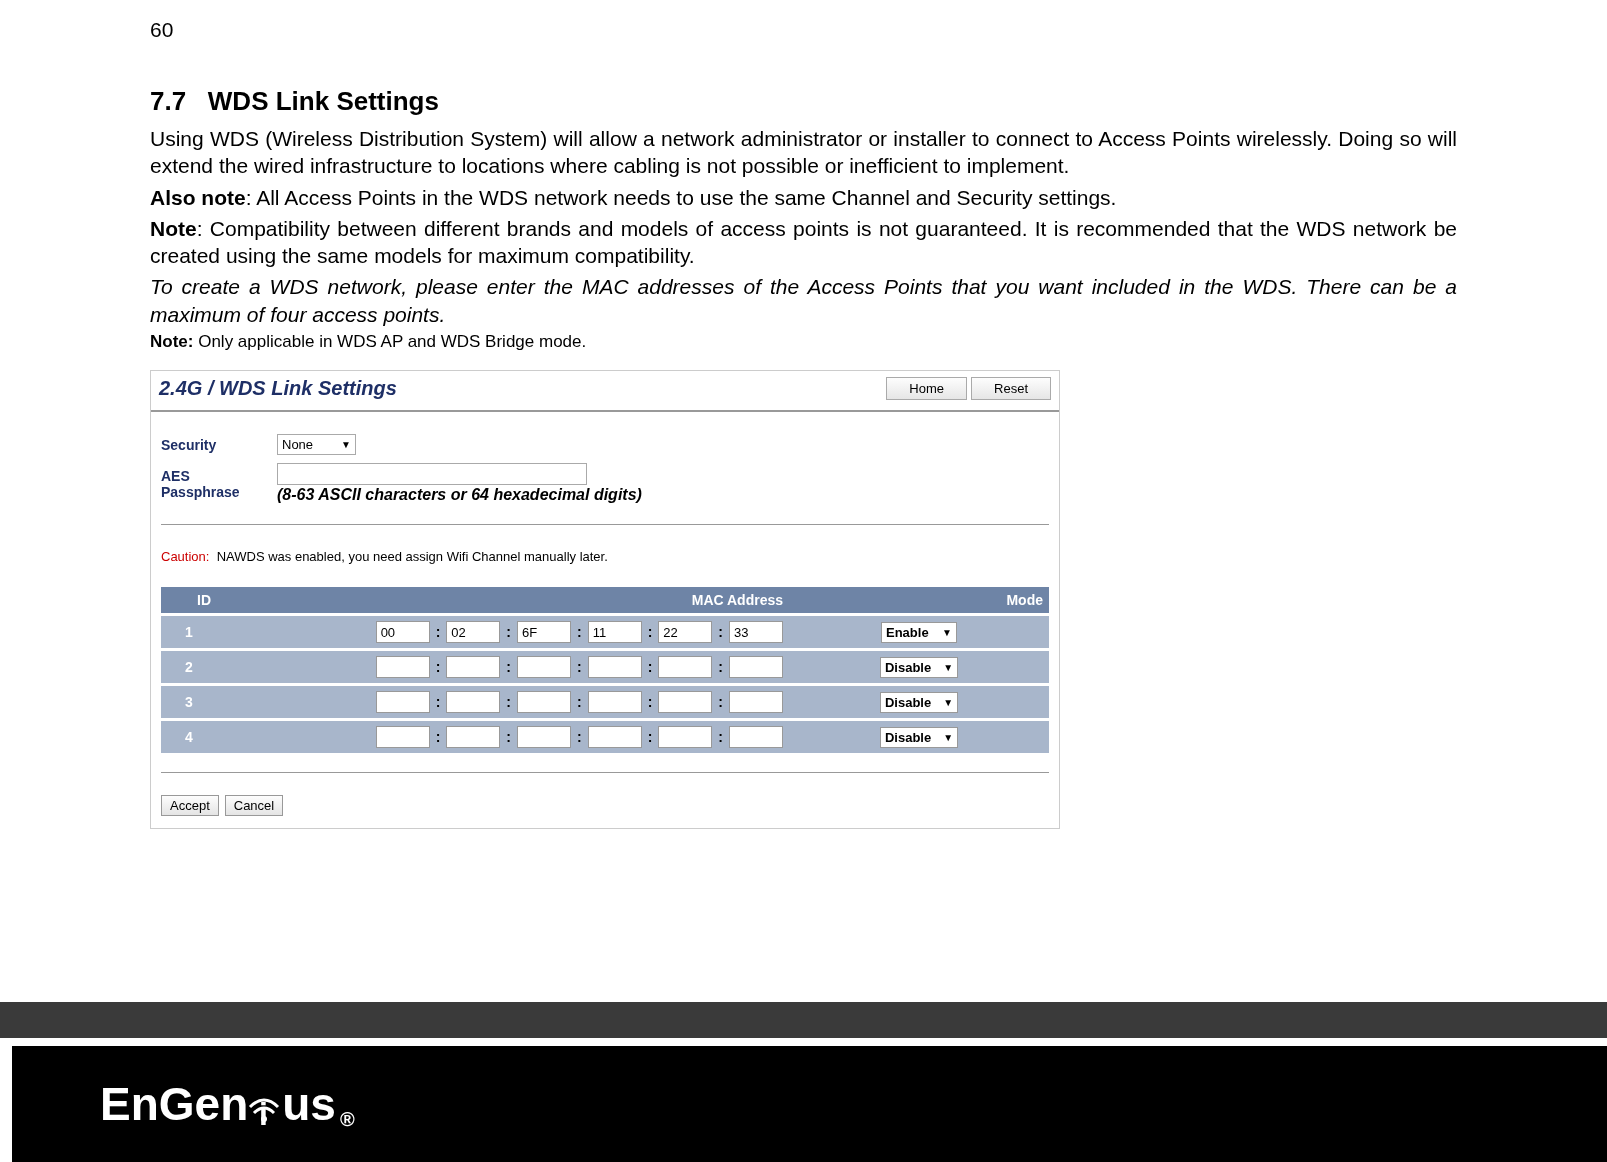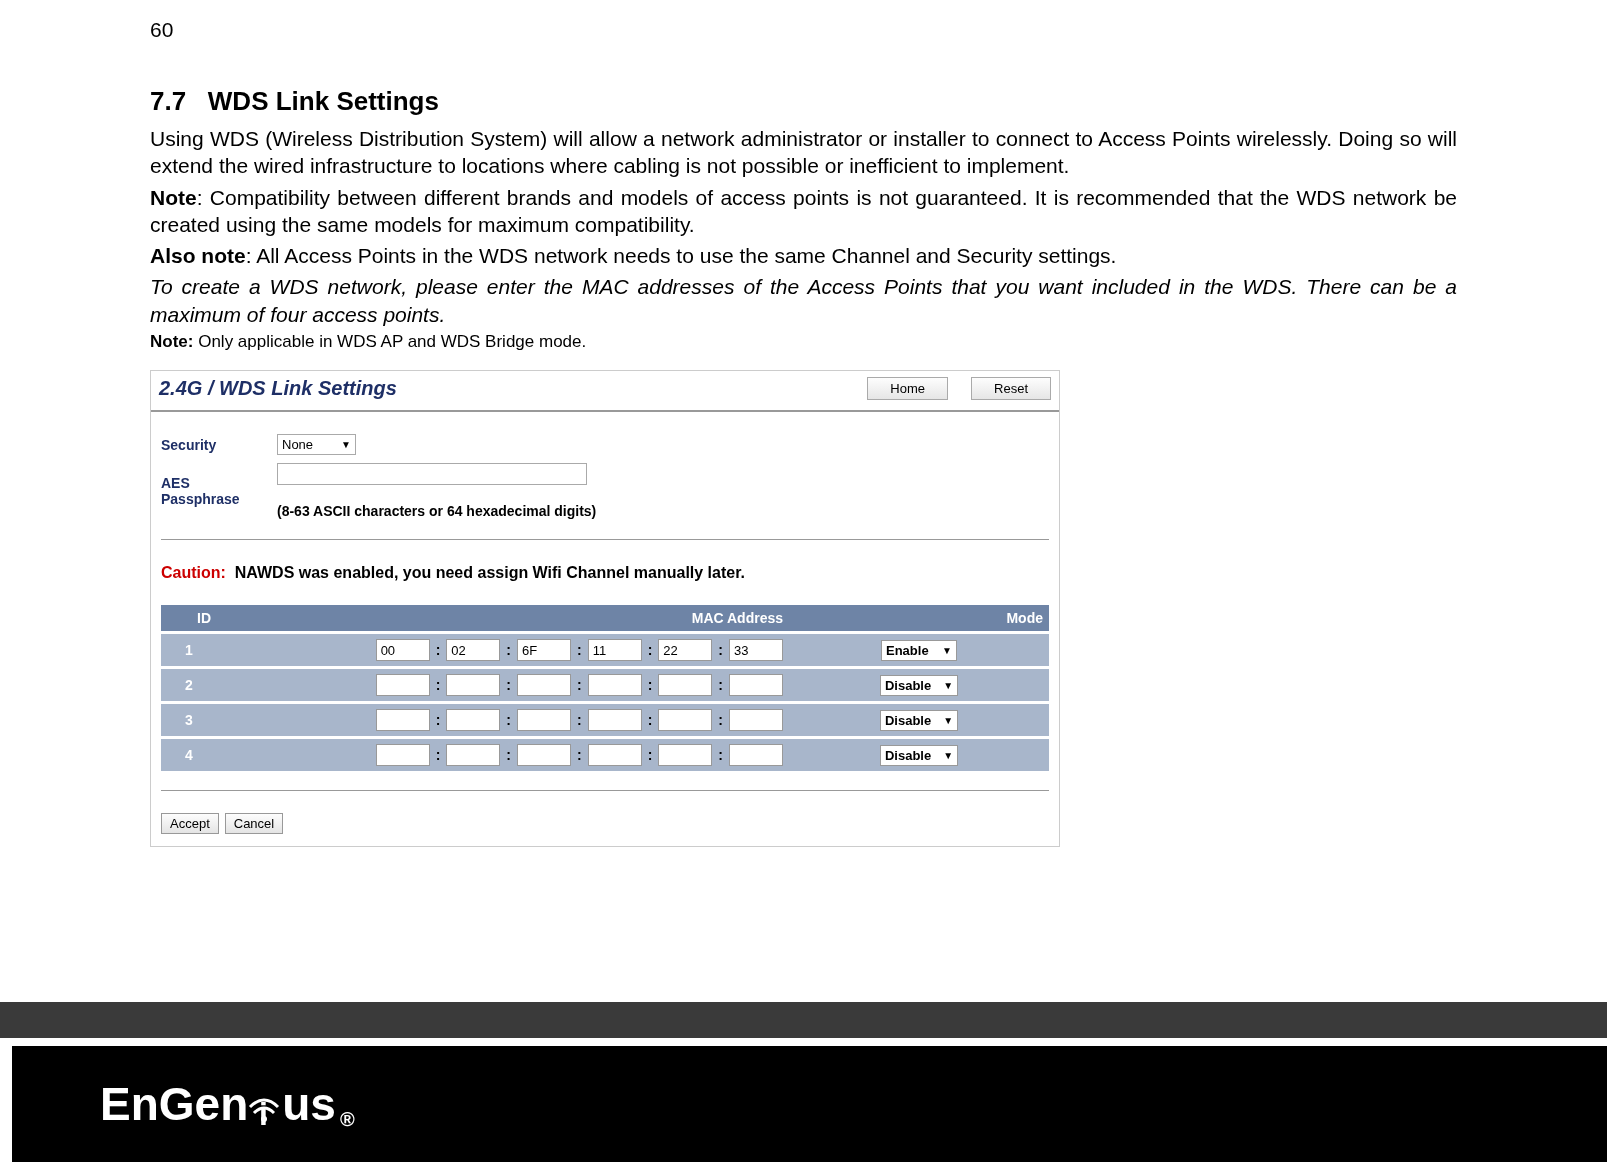--- a/index.html
+++ b/index.html
@@ -53,21 +53,21 @@
     justify-content: space-between;
     padding: 6px 8px 10px 8px;
     border-bottom: 2px solid #999;
   }
   .ss-title {
     color: #1e2f66;
     font-weight: bold;
     font-size: 20px;
     font-style: italic;
   }
-  .ss-buttons { display: flex; gap: 23px; text-align: right; }
+  .ss-buttons { display: flex; gap: 4px; text-align: right; }
   .ss-btn {
     background: linear-gradient(#fdfdfd,#e6e6e6);
     border: 1px solid #aaa;
     padding: 3px 22px;
     font-size: 13px;
     cursor: pointer;
   }
   .sec-table {
     width: 100%;
     border-collapse: collapse;
@@ -96,32 +96,33 @@
   }
   .chev { font-size: 10px; }
   .text-input {
     border: 1px solid #aaa;
     width: 310px;
     height: 22px;
     background: #fff;
   }
   .hint {
     font-weight: bold;
-    font-size: 14px;
-    margin-top: 18px;
+    font-size: 16px;
+    margin-top: 1px;
+    font-style: italic;
   }
   .hr-line {
     border: none;
     border-top: 1.5px solid #999;
     margin: 16px 10px 0 10px;
   }
   .caution-line {
     padding: 24px 10px 14px 10px;
-    font-size: 16px;
-    font-weight: bold;
+    font-size: 13px;
+    font-weight: normal;
   }
   .caution-label { color: #c00; }
   .mac-table {
     width: calc(100% - 20px);
     margin: 6px 10px 0 10px;
     border-collapse: separate;
     border-spacing: 0 3px;
     font-size: 14px;
   }
   .mac-table thead th {
@@ -235,25 +236,25 @@
   <div class="page-num">60</div>
 
   <div class="section-title">
     <span>7.7</span>&nbsp;&nbsp;
     <span>WDS Link Settings</span>
   </div>
 
   <div class="body-text">Using WDS (Wireless Distribution System) will allow a network administrator or installer to connect to Access Points wirelessly. Doing so will extend the wired infrastructure to locations where cabling is not possible or inefficient to implement.</div>
 
   <div class="note-line">
+    <span class="bold">Also note</span><span>: All Access Points in the WDS network needs to use the same Channel and Security settings.</span>
+  </div>
+
+  <div class="note-line">
     <span class="bold">Note</span><span>: Compatibility between different brands and models of access points is not guaranteed. It is recommended that the WDS network be created using the same models for maximum compatibility.</span>
-  </div>
-
-  <div class="note-line">
-    <span class="bold">Also note</span><span>: All Access Points in the WDS network needs to use the same Channel and Security settings.</span>
   </div>
 
   <div class="body-text italic">To create a WDS network, please enter the MAC addresses of the Access Points that you want included in the WDS. There can be a maximum of four access points.</div>
 
   <div class="small-note">
     <span class="bold">Note:</span><span> Only applicable in WDS AP and WDS Bridge mode.</span>
   </div>
 
   <div class="screenshot">
     <div class="ss-header">

